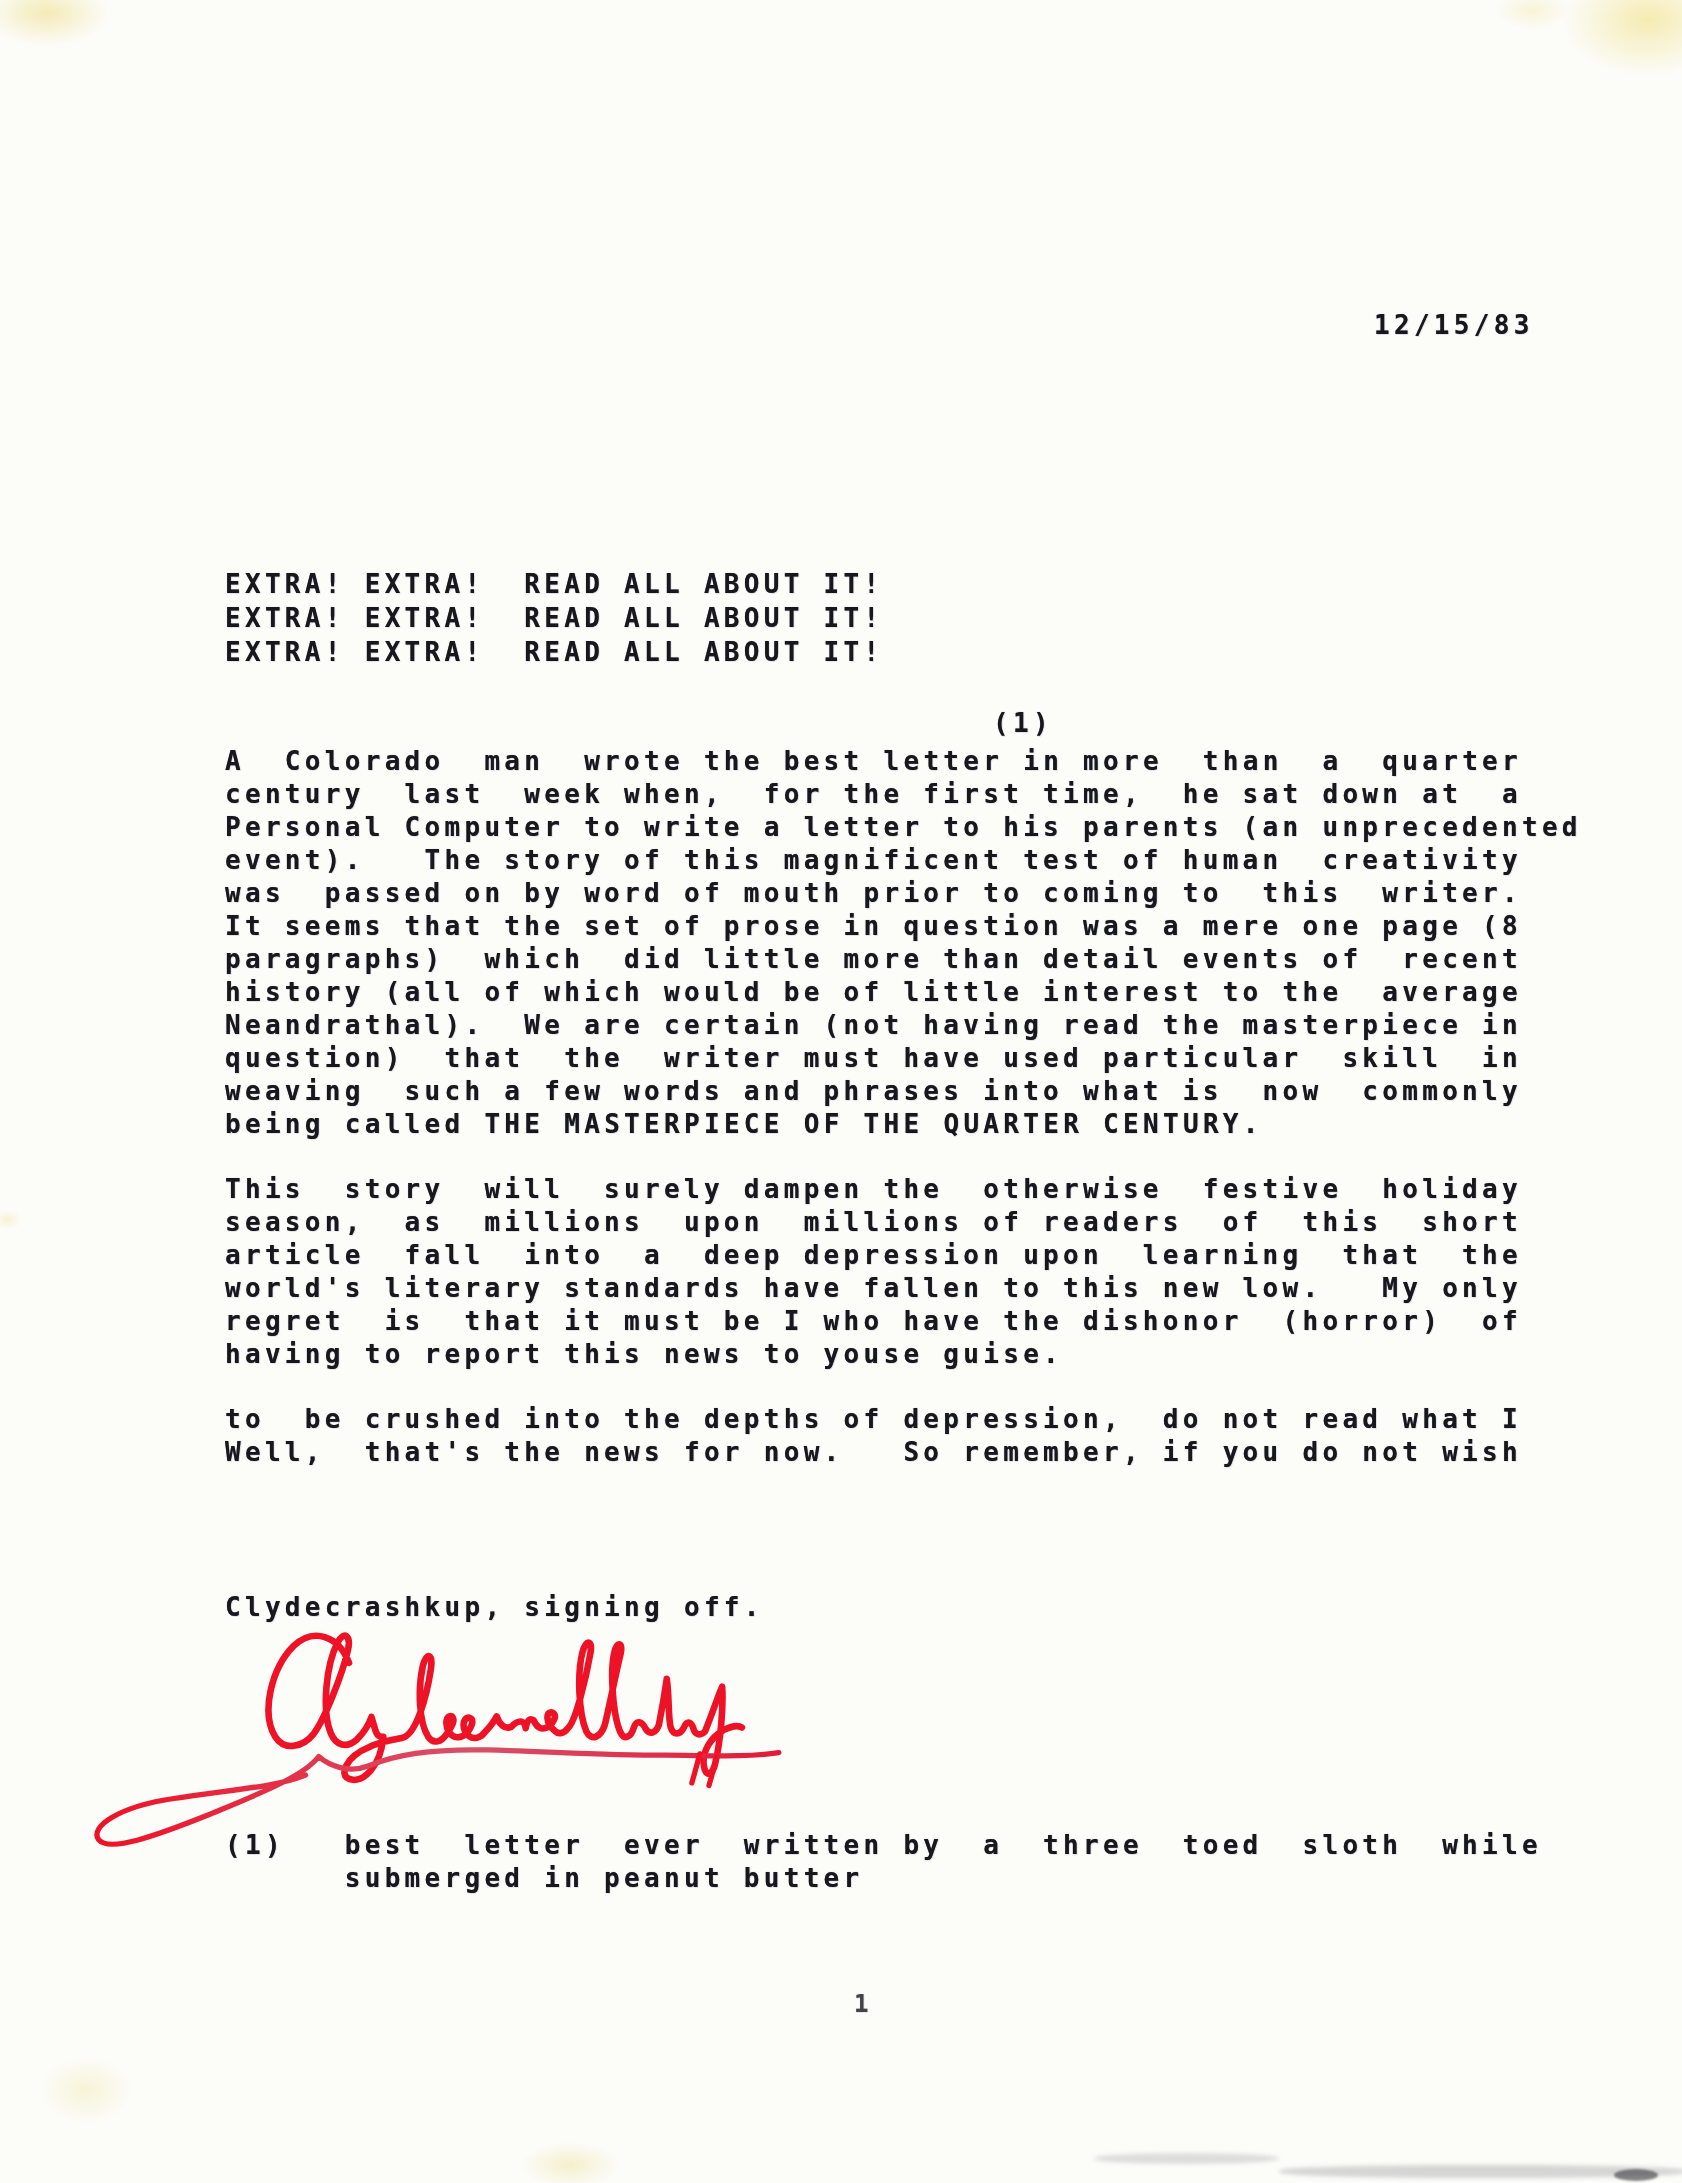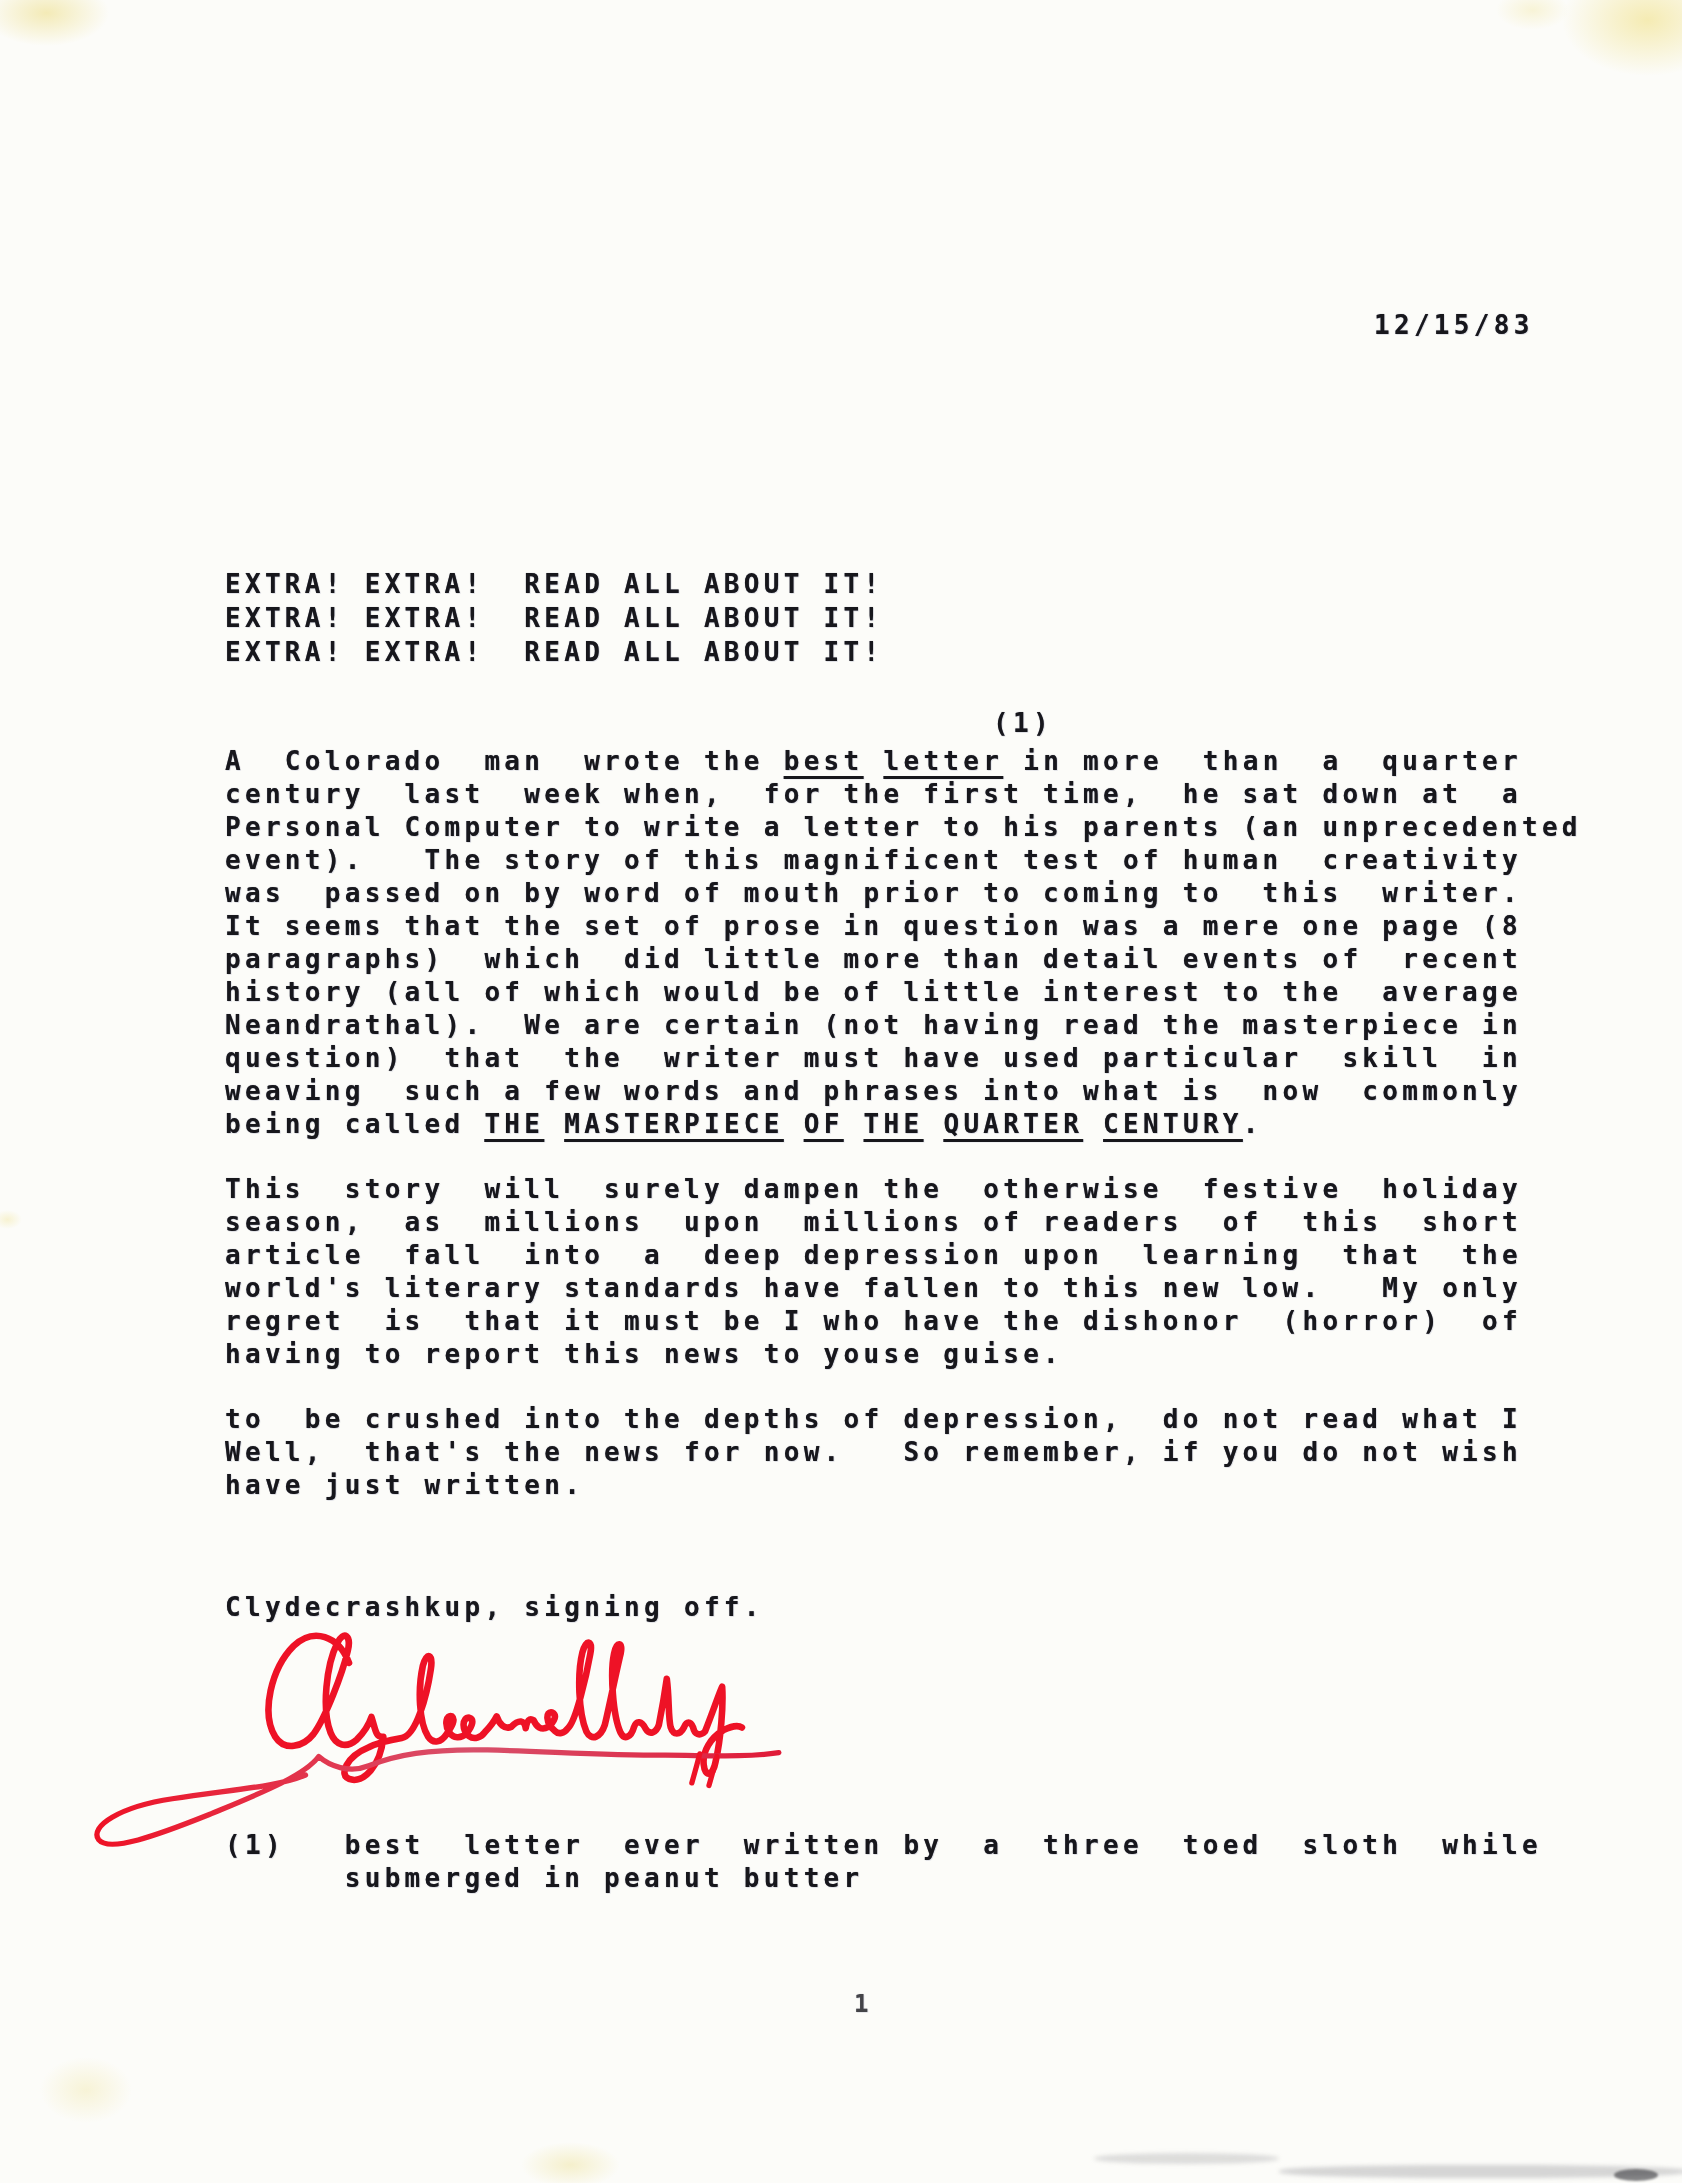--- a/index.html
+++ b/index.html
@@ -9,21 +9,21 @@
     font-family:"DejaVu Sans Mono",monospace;
   }
   .typed{
     position:absolute;
     font-weight:bold;font-size:26px;line-height:33px;letter-spacing:4.3px;
     color:var(--ink,#17171c);white-space:pre;
     text-shadow:0 0 0.7px rgba(25,25,55,.65), 1px 0.7px 0 rgba(70,80,140,.10);
   }
   .headline{line-height:34px;}
   .line{height:inherit;}
-  .u{text-decoration:underline;text-decoration-thickness:2.6px;text-underline-offset:6px;}
+  .u{text-decoration-thickness:2.6px;text-underline-offset:6px;}
   .pagenum{opacity:.8;filter:blur(0.3px);}
   .stain{position:absolute;pointer-events:none;}
   .sig{position:absolute;left:59px;top:1589px;}
 </style>
 </head>
 <body>
 
 <div class="page" style="--paper: #fcfcf9; --ink: #17171c;">
 
   <div class="stain" style="left:-16.5px;top:-20px;width:125px;height:66px;border-radius:50%;
@@ -49,21 +49,21 @@
 
 
   <div class="typed headline" style="left:225px;top:567px;"><div class="line">EXTRA! EXTRA!  READ ALL ABOUT IT!</div><div class="line">EXTRA! EXTRA!  READ ALL ABOUT IT!</div><div class="line">EXTRA! EXTRA!  READ ALL ABOUT IT!</div></div>
 
   <div class="typed" style="left:993px;top:707px;">(1)</div>
 
   <div class="typed" style="left:225px;top:745px;"><div class="line">A  Colorado  man  wrote the <span class="u">best</span> <span class="u">letter</span> in more  than  a  quarter</div><div class="line">century  last  week when,  for the first time,  he sat down at  a</div><div class="line">Personal Computer to write a letter to his parents (an unprecedented</div><div class="line">event).   The story of this magnificent test of human  creativity</div><div class="line">was  passed on by word of mouth prior to coming to  this  writer.</div><div class="line">It seems that the set of prose in question was a mere one page (8</div><div class="line">paragraphs)  which  did little more than detail events of  recent</div><div class="line">history (all of which would be of little interest to the  average</div><div class="line">Neandrathal).  We are certain (not having read the masterpiece in</div><div class="line">question)  that  the  writer must have used particular  skill  in</div><div class="line">weaving  such a few words and phrases into what is  now  commonly</div><div class="line">being called <span class="u">THE</span> <span class="u">MASTERPIECE</span> <span class="u">OF</span> <span class="u">THE</span> <span class="u">QUARTER</span> <span class="u">CENTURY</span>.</div></div>
 
   <div class="typed" style="left:225px;top:1173px;"><div class="line">This  story  will  surely dampen the  otherwise  festive  holiday</div><div class="line">season,  as  millions  upon  millions of readers  of  this  short</div><div class="line">article  fall  into  a  deep depression upon  learning  that  the</div><div class="line">world's literary standards have fallen to this new low.   My only</div><div class="line">regret  is  that it must be I who have the dishonor  (horror)  of</div><div class="line">having to report this news to youse guise.</div></div>
 
-  <div class="typed" style="left:225px;top:1403px;"><div class="line">to  be crushed into the depths of depression,  do not read what I</div><div class="line">Well,  that's the news for now.   So remember, if you do not wish</div><div class="line">have just written.</div></div>
+  <div class="typed" style="left:225px;top:1403px;"><div class="line">to  be crushed into the depths of depression,  do not read what I</div><div class="line">Well,  that's the news for now.   So remember, if you do not wish</div></div>
 
   <div class="typed" style="left:225px;top:1591px;">Clydecrashkup, signing off.</div>
 
   <svg class="sig" width="824" height="343" viewBox="0 0 1250 520" role="img" aria-label="Clydecrashkup">
     <defs>
       <linearGradient id="flourishGrad" x1="0" y1="0" x2="1" y2="0">
         <stop offset="0" stop-color="#ee1226"></stop>
         <stop offset="0.55" stop-color="#d8506b"></stop>
         <stop offset="1" stop-color="#e01b38"></stop>
       </linearGradient>

